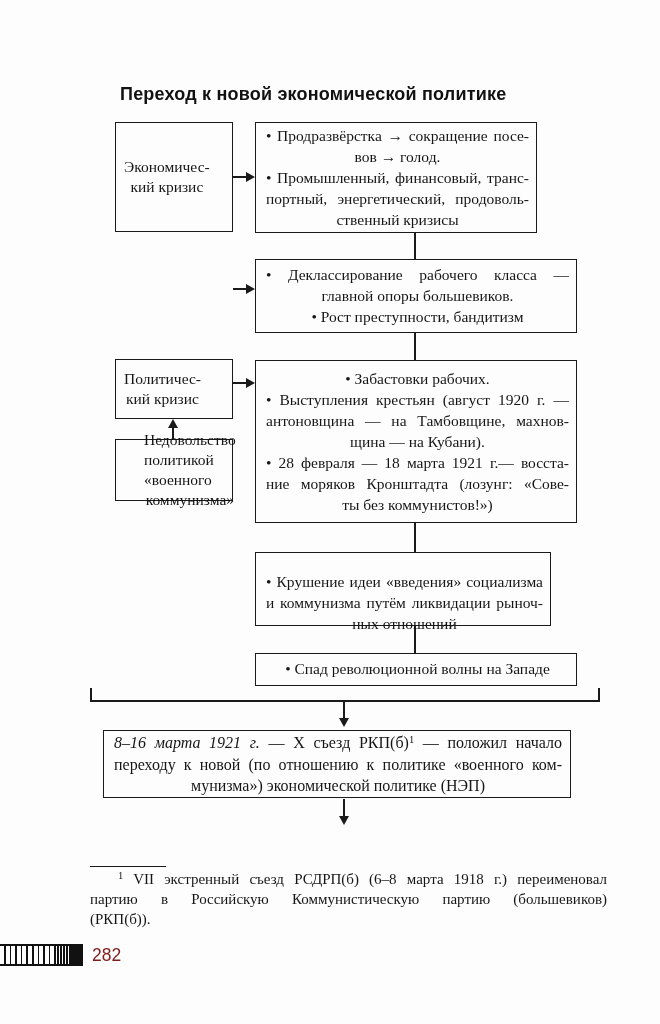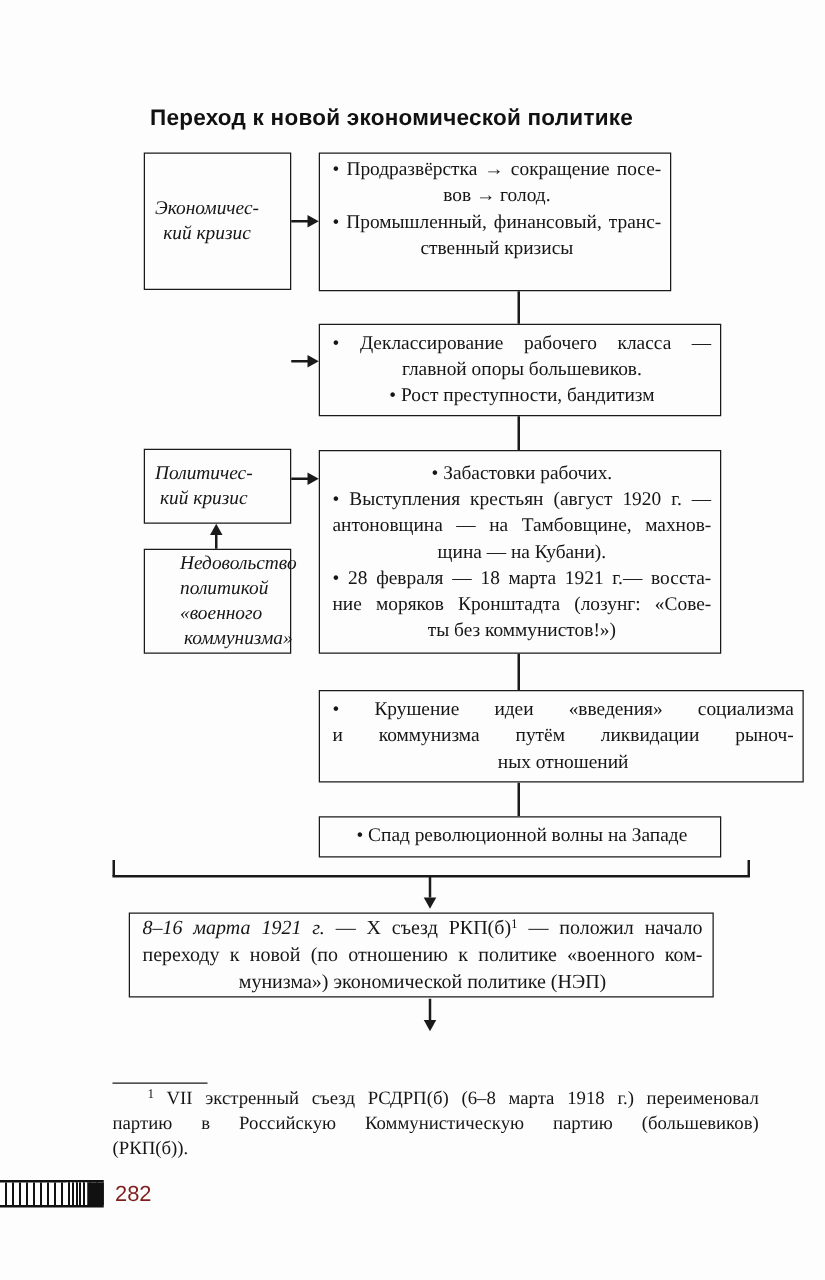--- a/index.html
+++ b/index.html
@@ -3,21 +3,21 @@
 <meta charset="utf-8">
 <style>
   html,body { margin:0; padding:0; background:#ffffff; }
   .page { position:relative; width:660px; height:1024px; background:#fdfdfd; overflow:hidden;
           font-family:"Liberation Serif", serif; color:#161616; }
   .title { position:absolute; left:120px; top:84px; margin:0; font-family:"Liberation Sans", sans-serif;
            font-weight:bold; font-size:18px; letter-spacing:0.2px; color:#111; }
   .box { position:absolute; border:1.5px solid #1a1a1a; background:#fdfdfd; box-sizing:border-box; }
   .lbox { display:flex; align-items:center; padding-left:8px; }
   .ltext { font-size:15.5px; }
-  .ltext .ln { line-height:20px;font-style:italic; }
+  .ltext .ln { line-height:20px; }
   .rtext { font-size:15.5px; padding:0 7px 0 10px; }
   .ln { line-height:21px;text-align:center; }
   .jl { text-align:justify; text-align-last:justify; }
   .nep-text { font-size:16px; padding:1px 8px 0 10px; }
   .nep-text .ln { line-height:21.5px; }
   .sup { font-size:10.5px; line-height:0; position:relative; top:-5px; }
   .vseg, .hseg { position:absolute; background:#1a1a1a; }
   .vseg { width:1.6px; }
   .hseg { height:1.6px; }
   .harrow { position:absolute; width:22px; height:14px; }
@@ -55,41 +55,42 @@
     <div class="ltext">
         <div class="ln jl">Экономичес-</div>
         <div class="ln">кий кризис</div>
       </div>
   </div>
   <div class="box" style="left:255px; top:122px; width:282px; height:111px; padding-top:2px;">
     <div class="rtext">
         <div class="ln jl">• Продразвёрстка → сокращение посе-</div>
         <div class="ln">вов → голод.</div>
         <div class="ln jl">• Промышленный, финансовый, транс-</div>
+        <div class="ln jl">портный, энергетический, продоволь-</div>
         <div class="ln">ственный кризисы</div>
       </div>
   </div>
   <div class="harrow" style="left:233px; top:170px;"></div>
 
   <div class="box" style="left:255px; top:259px; width:322px; height:74px; padding-top:4px;">
     <div class="rtext">
         <div class="ln jl">• Деклассирование рабочего класса —</div>
         <div class="ln">главной опоры большевиков.</div>
         <div class="ln">• Рост преступности, бандитизм</div>
       </div>
   </div>
   <div class="harrow" style="left:233px; top:282px;"></div>
 
   <div class="box lbox" style="left:115px; top:359px; width:118px; height:60px;">
     <div class="ltext">
         <div class="ln jl">Политичес-</div>
         <div class="ln">кий кризис</div>
       </div>
   </div>
-  <div class="box lbox" style="left:115px; top:439px; width:118px; height:84px;padding-left:28px;">
+  <div class="box lbox" style="left:115px; top:439px; width:118px; height:62px;padding-left:28px;">
     <div class="ltext">
         <div class="ln jl">Недовольство</div>
         <div class="ln jl">политикой</div>
         <div class="ln jl">«военного</div>
         <div class="ln">коммунизма»</div>
       </div>
   </div>
   <div class="uarrow" style="left:167px; top:419px; height:20px;"></div>
   <div class="box" style="left:255px; top:360px; width:322px; height:163px; padding-top:7px;">
     <div class="rtext">
@@ -102,21 +103,21 @@
         <div class="ln">ты без коммунистов!»)</div>
       </div>
   </div>
   <div class="harrow" style="left:233px; top:376px;"></div>
 
   <div class="vseg" style="left:414px; top:233px; height:26px;"></div>
   <div class="vseg" style="left:414px; top:333px; height:27px;"></div>
   <div class="vseg" style="left:414px; top:523px; height:29px;"></div>
   <div class="vseg" style="left:414px; top:626px; height:27px;"></div>
 
-  <div class="box" style="left:255px; top:552px; width:388px; height:74px; padding-top:4px;">
+  <div class="box" style="left:255px; top:552px; width:296px; height:74px; padding-top:18px;">
     <div class="rtext">
         <div class="ln jl">• Крушение идеи «введения» социализма</div>
         <div class="ln jl">и коммунизма путём ликвидации рыноч-</div>
         <div class="ln">ных отношений</div>
       </div>
   </div>
   <div class="box" style="left:255px; top:653px; width:322px; height:33px; padding-top:4px;">
     <div class="rtext">
         <div class="ln">• Спад революционной волны на Западе</div>
       </div>

